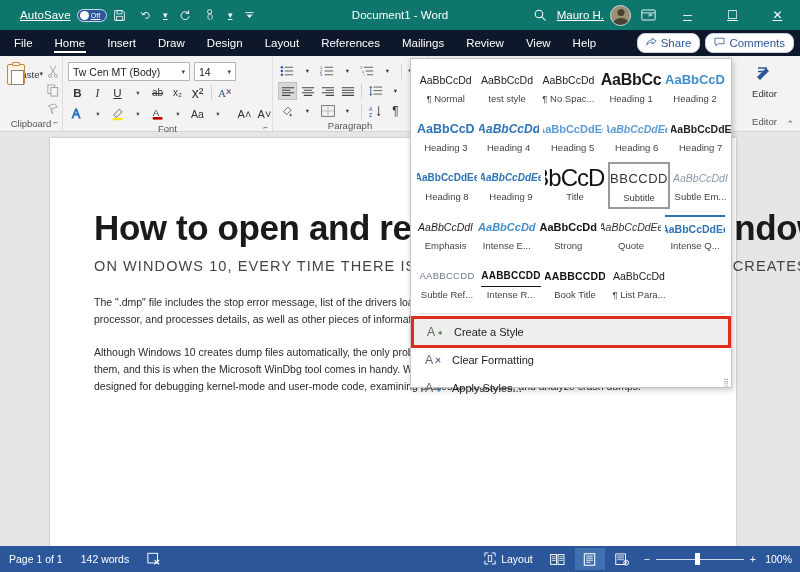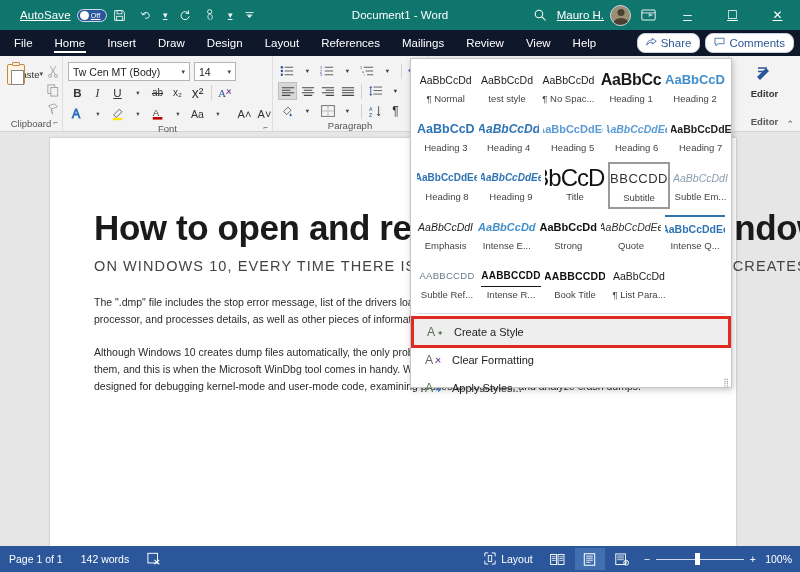--- a/index.html
+++ b/index.html
@@ -147,21 +147,21 @@
   .paragrp { width: 155px; }
   .pgrid { display: flex; flex-direction: column; gap: 2px; padding-top: 2px; }
   .prow { display: flex; align-items: center; gap: 1px; }
   .pbtn {
     min-width: 19px; height: 18px; display: inline-flex; align-items: center; justify-content: center;
     font-size: 10px; color: #333;
   }
   .pbtn.sel { background: #d8d8d8; border: 1px solid #c0c0c0; }
   
   .stylesgrp { flex: 1; }
-  .editorgrp { width: 72px; font-weight: bold; }
+  .editorgrp { width: 72px; }
   .editor-btn {
     display: flex; flex-direction: column; align-items: center; width: 100%;
     font-size: 9.5px; color: #333; padding-top: 4px;
   }
   .editor-ico { font-size: 20px; color: #2b579a; line-height: 22px; }
   .ribbon-collapse {
     position: absolute; right: 6px; bottom: 2px; font-size: 9px; color: #555;
   }
 
   

